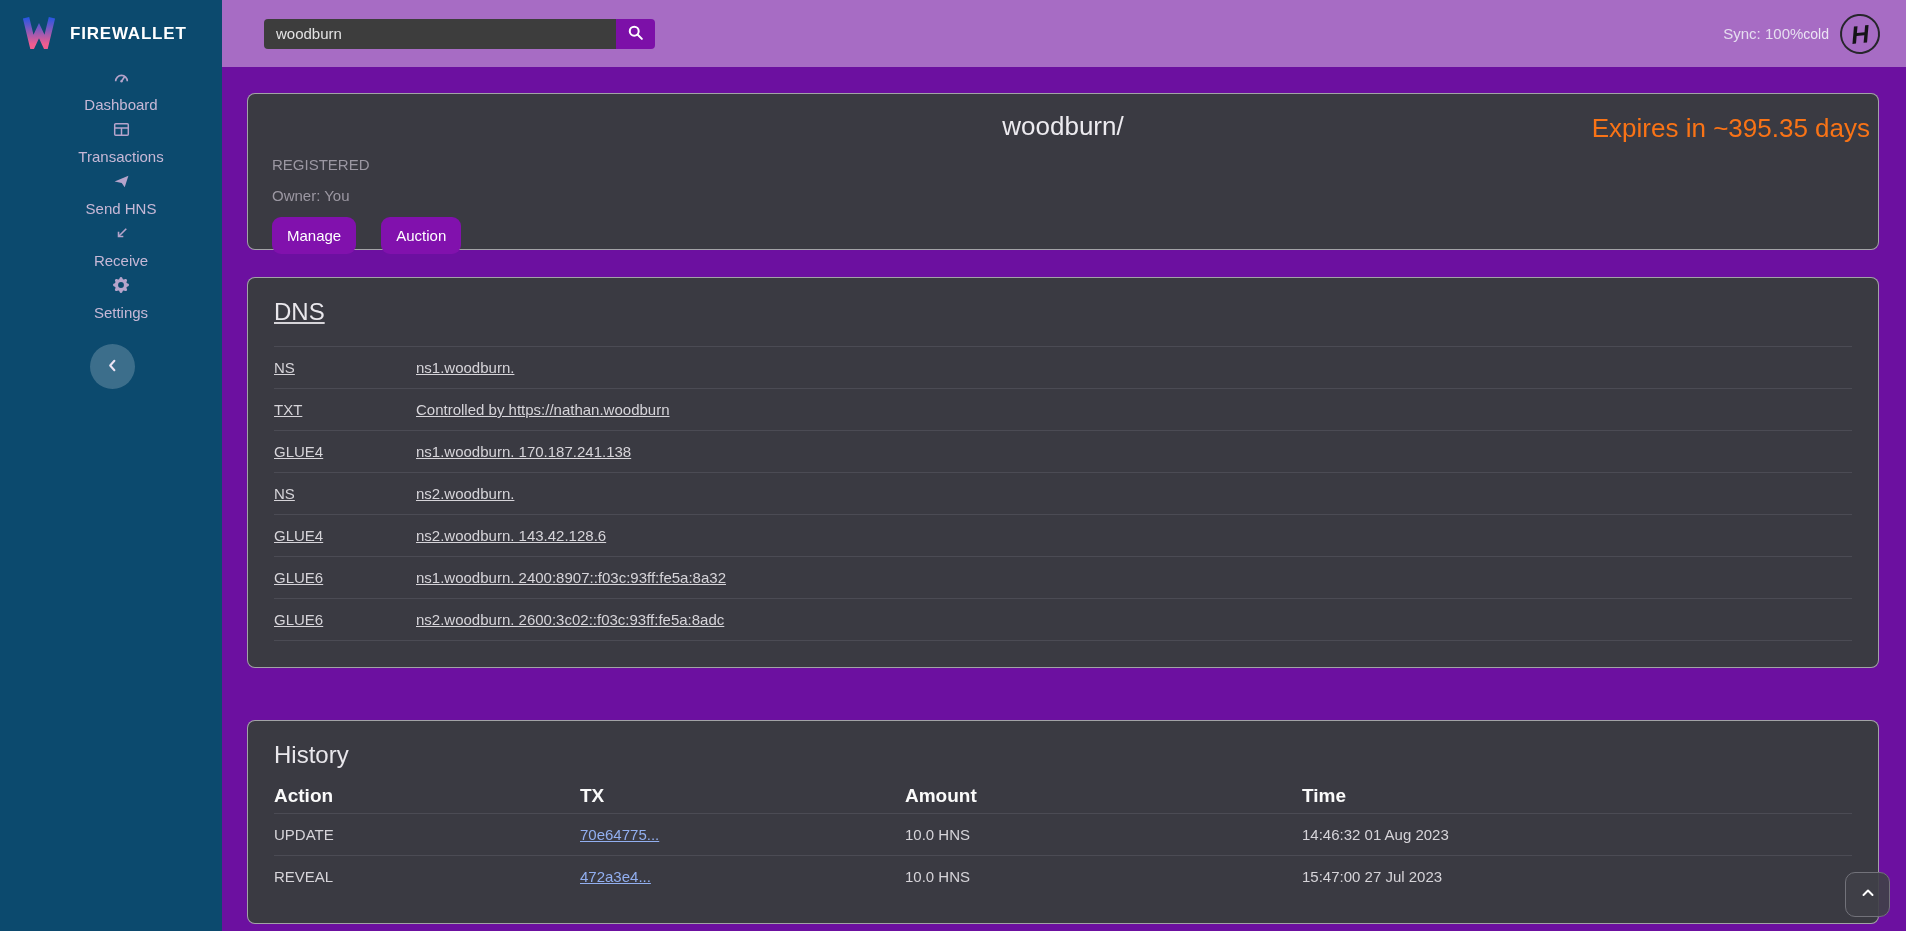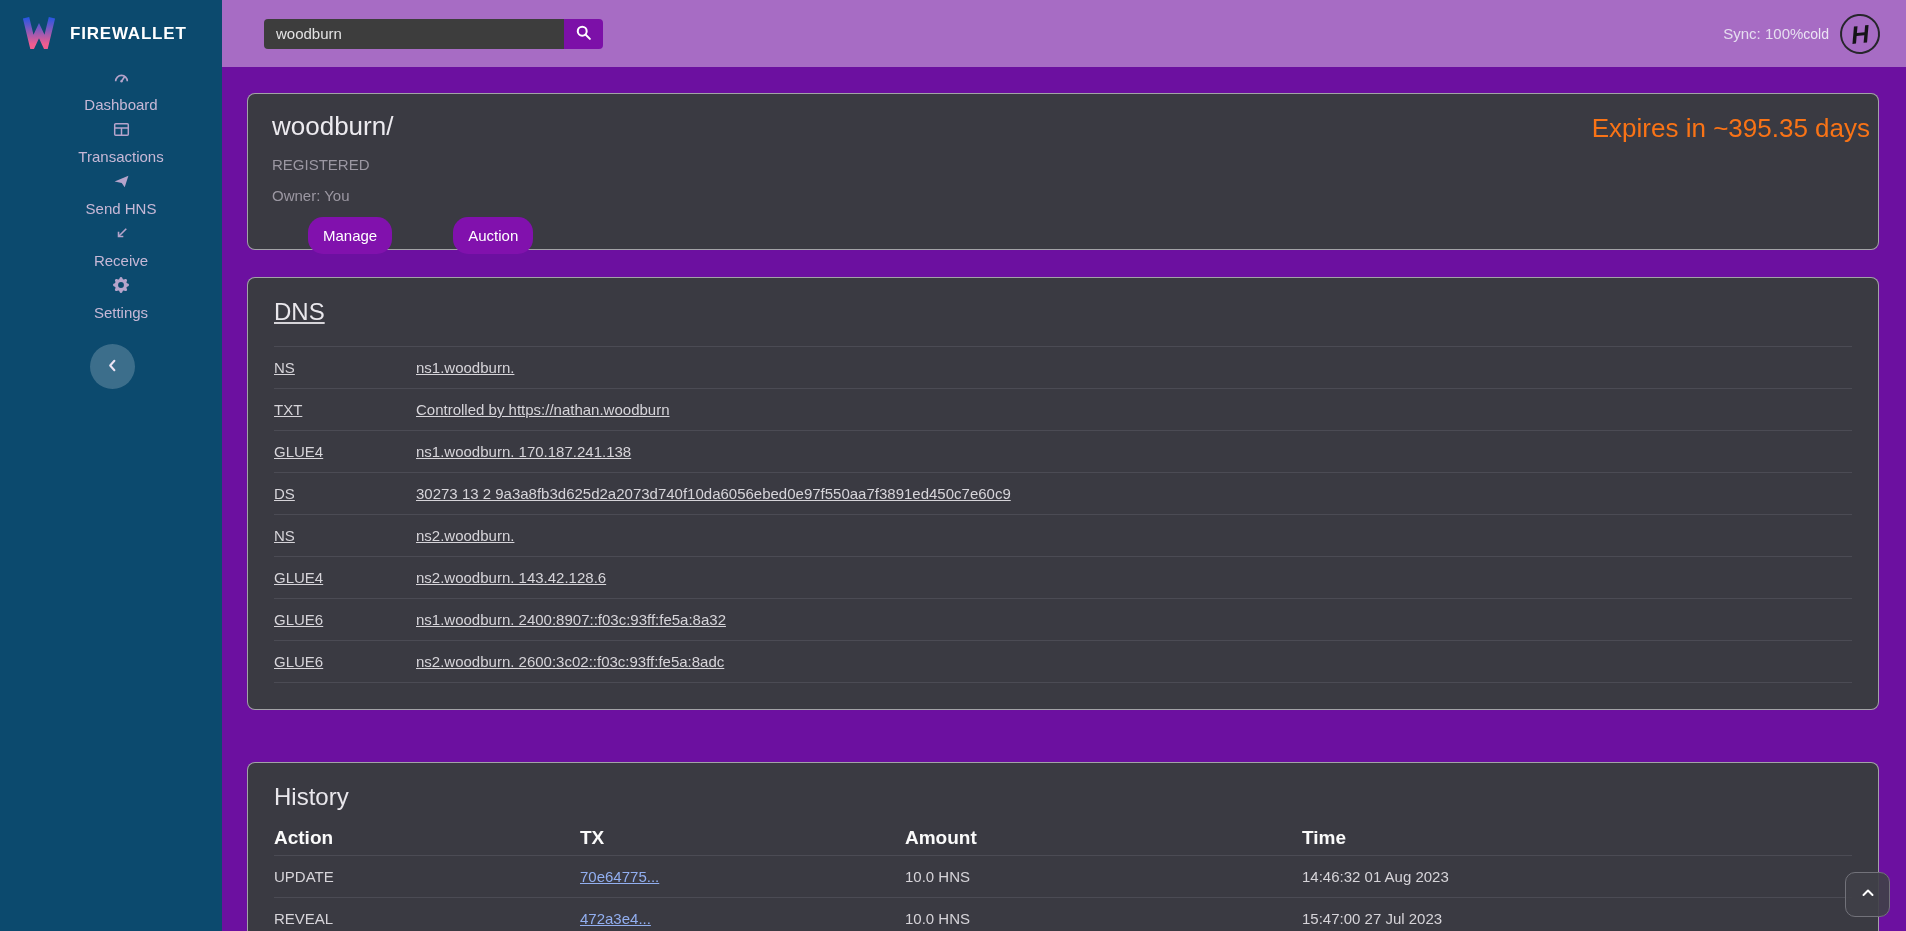--- a/index.html
+++ b/index.html
@@ -31,21 +31,21 @@
   }
 
   
   .topbar {
     position: absolute; left: 222px; right: 0; top: 0; height: 67px;
     background: #a76cc4; display: flex; align-items: center;
     padding: 0 26px 0 42px; z-index: 2;
   }
   .search { display: flex; }
   .search input {
-    width: 300px; height: 30px; background: #3d3d3d; border: none;
+    width: 352px; height: 30px; background: #3d3d3d; border: none;
     border-radius: 4px 0 0 4px; color: #e3e3e3; padding: 0 12px;
     font-size: 15px; font-family: inherit; outline: none;
   }
   .search-btn {
     width: 39px; height: 30px; background: #7c10a8; border: none;
     border-radius: 0 4px 4px 0; display: flex; align-items: center;
     justify-content: center; cursor: pointer;
   }
   .sync { flex: 1; text-align: right; color: #e6def0; font-size: 15px; }
   .wallet { display: flex; align-items: center; gap: 11px; color: #ece5f4; font-size: 14px; }
@@ -59,26 +59,26 @@
   
   .main {
     position: absolute; left: 222px; top: 67px; right: 0; bottom: 0;
     padding: 26px 27px 0 25px; overflow: hidden;
   }
   .card {
     background: #3a3a42; border: 1px solid rgba(248,249,250,.55);
     border-radius: 8px; position: relative;
   }
   .name-card { height: 157px; padding: 17px 24px; }
-  .name-card h1 { font-size: 26px; font-weight: 400; color: #eceaef; }
+  .name-card h1 { font-size: 26px; font-weight: 400; color: #eceaef; text-align: center; }
   .muted { color: #9b97a2; font-size: 15px; margin-top: 14px; }
   .btn-row { margin-top: 13px; display: flex; gap: 25px; }
   .btn-purple {
-    background: #8111ad; color: #ffffff; border: none; border-radius: 15px;
-    height: 37px; padding: 0 15px; font-size: 15px; font-family: inherit; cursor: pointer; margin-left: 36px;
+    background: #8111ad; color: #ffffff; border: none; border-radius: 9px;
+    height: 37px; padding: 0 15px; font-size: 15px; font-family: inherit; cursor: pointer;
   }
   .expires { position: absolute; top: 19px; right: 8px; font-size: 26px; color: #f97316; }
 
   h2.card-title { font-size: 24px; font-weight: 400; color: #e9e7ec; }
 
   .dns-card { margin-top: 27px; padding: 20px 26px 26px; text-decoration: underline; }
   .dns-table { width: 100%; border-collapse: collapse; margin-top: 20px; }
   .dns-table td { border-top: 1px solid #4b4b54; height: 42px; font-size: 15px; color: #d6d4d9; }
   .dns-table tr:last-child td { border-bottom: 1px solid #4b4b54; }
   .dns-table td.rtype { width: 142px; }
@@ -210,24 +210,20 @@
           </tr>
           <tr>
             <td class="rtype">TXT</td>
             <td>Controlled by https://nathan.woodburn</td>
           </tr>
           <tr>
             <td class="rtype">GLUE4</td>
             <td>ns1.woodburn. 170.187.241.138</td>
           </tr>
           <tr>
-            <td class="rtype">DS</td>
-            <td>30273 13 2 9a3a8fb3d625d2a2073d740f10da6056ebed0e97f550aa7f3891ed450c7e60c9</td>
-          </tr>
-          <tr>
             <td class="rtype">NS</td>
             <td>ns2.woodburn.</td>
           </tr>
           <tr>
             <td class="rtype">GLUE4</td>
             <td>ns2.woodburn. 143.42.128.6</td>
           </tr>
           <tr>
             <td class="rtype">GLUE6</td>
             <td>ns1.woodburn. 2400:8907::f03c:93ff:fe5a:8a32</td>

